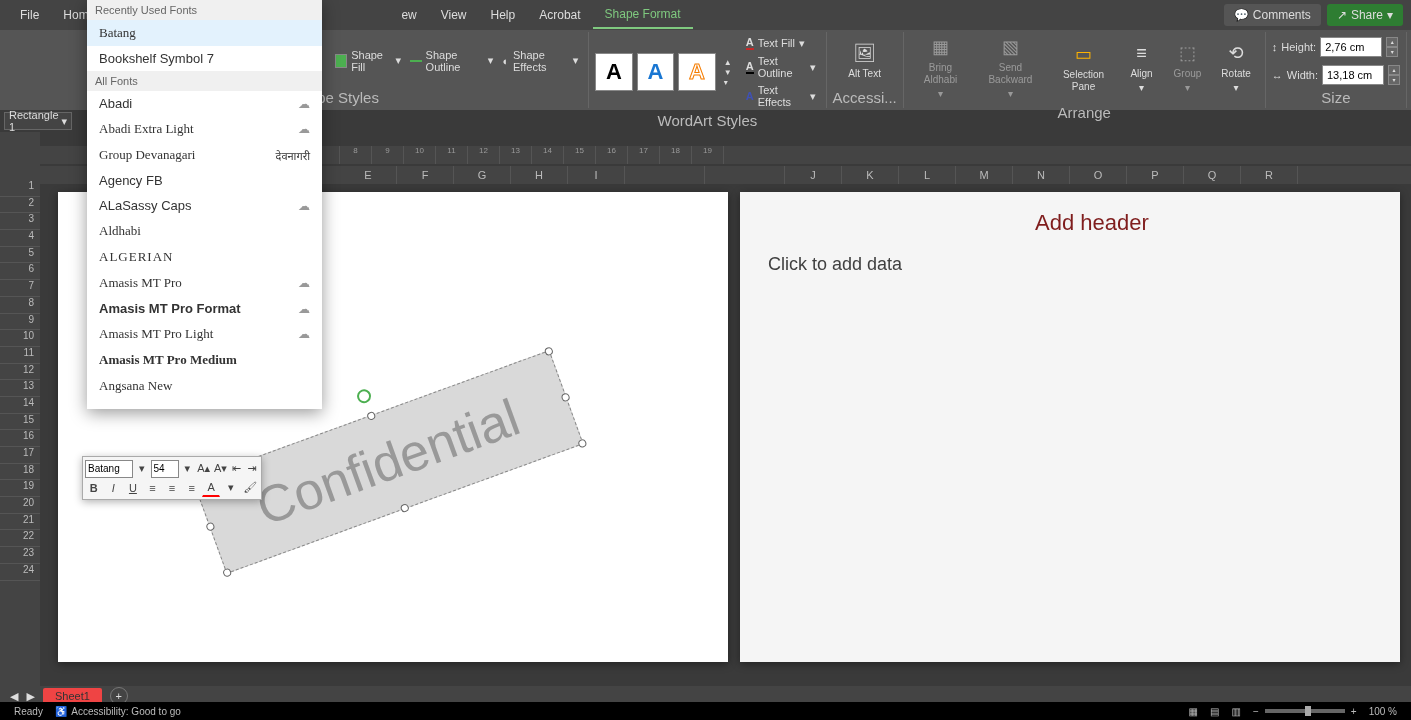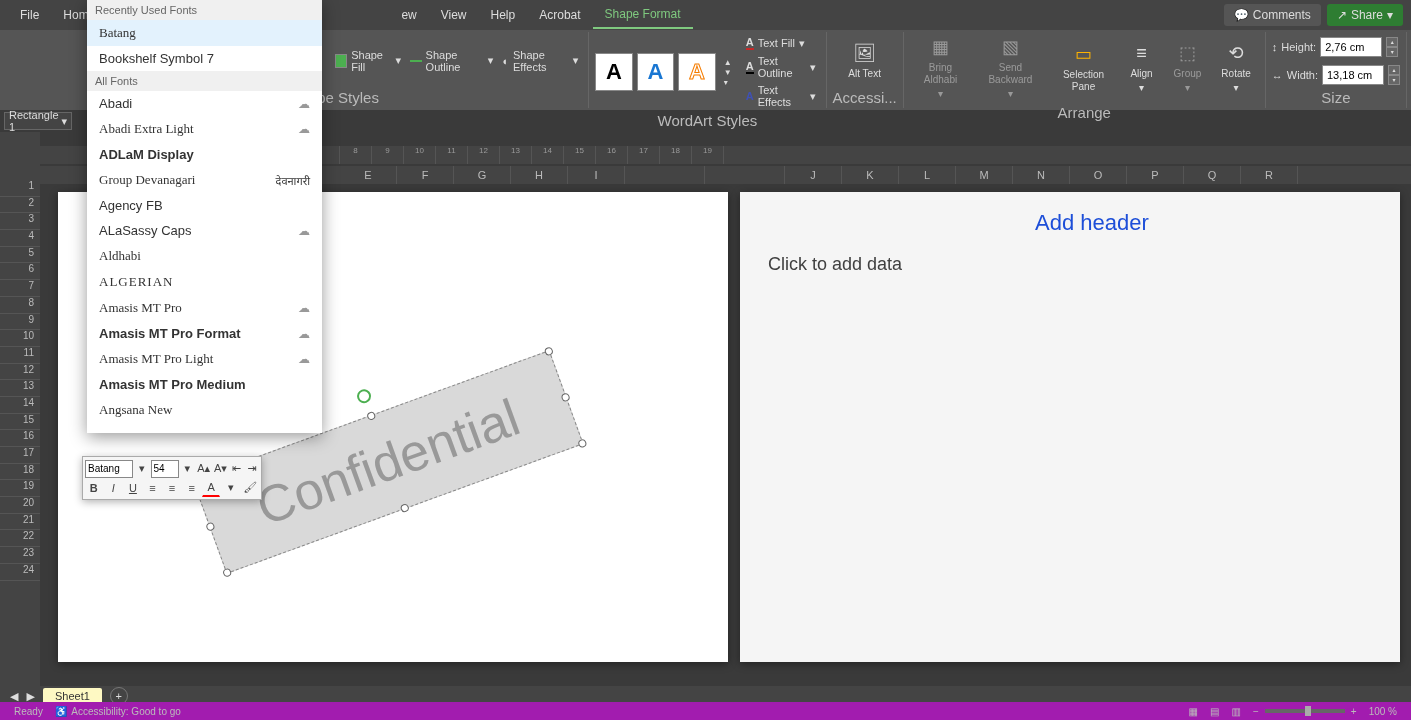--- a/index.html
+++ b/index.html
@@ -49,44 +49,44 @@
 .rownums div { height: 16.7px; text-align: right; padding-right: 6px; font-size: 10px; color: #bbb; border-bottom: 1px solid #555; }
 
 .pages { flex: 1; position: relative; overflow: hidden; }
 .ruler-h { position: absolute; top: 14px; left: 0; right: 0; height: 18px; background: #444; display: flex; font-size: 8px; color: #999; }
 .ruler-h span { width: 32px; text-align: center; border-right: 1px solid #555; }
 .colhead { position: absolute; top: 34px; left: 0; right: 0; height: 18px; background: #444; display: flex; }
 .colhead div { width: 57px; text-align: center; font-size: 11px; color: #bbb; border-right: 1px solid #555; line-height: 18px; }
 
 .page1 { position: absolute; top: 60px; left: 18px; width: 670px; height: 470px; background: #fff; box-shadow: 0 2px 8px rgba(0,0,0,.4); }
 .page2 { position: absolute; top: 60px; left: 700px; width: 660px; height: 470px; background: #f5f5f5; box-shadow: 0 2px 8px rgba(0,0,0,.4); }
-.page-header { padding: 18px 20px; color: #1d4ed8; font-size: 22px; margin-left: 44px; }
+.page-header { padding: 18px 20px; color: #7f1d1d; font-size: 22px; margin-left: 44px; }
 .page2 .page-header { text-align: center; }
 .page2 .subtext { padding: 0 28px; color: #404040; font-size: 18px; }
 
 .shape-confidential { position: absolute; top: 220px; left: 140px; width: 380px; height: 100px; background: rgba(180,180,180,.5); border: 1px dashed #888; transform: rotate(-20deg); display: flex; align-items: center; justify-content: center; font-family: Georgia, serif; font-size: 52px; color: #999; }
 .handle { position: absolute; width: 8px; height: 8px; background: #fff; border: 1px solid #666; border-radius: 50%; }
 .rotate-handle { position: absolute; top: -28px; left: 50%; width: 14px; height: 14px; border: 2px solid #4caf50; border-radius: 50%; margin-left: -7px; }
 
 .font-dropdown { position: absolute; top: 0px; left: 87px; width: 235px; max-height: 452px; background: #fff; color: #333; box-shadow: 0 4px 16px rgba(0,0,0,.4); z-index: 100; overflow-y: auto; font-size: 13px; }
 .font-dropdown .section { padding: 4px 8px; font-size: 11px; color: #666; font-weight: normal; background: #f0f0f0; }
 .font-dropdown .font-item { padding: 5px 12px; display: flex; justify-content: space-between; align-items: center; cursor: pointer; }
 .font-dropdown .font-item:hover, .font-dropdown .font-item.hovered { background: #e3f2fd; }
 .font-dropdown .cloud-icon { color: #999; font-size: 12px; }
 
 .mini-toolbar { position: absolute; top: 456px; left: 82px; width: 180px; height: 44px; background: #f5f5f5; border: 1px solid #aaa; box-shadow: 0 2px 8px rgba(0,0,0,.3); z-index: 90; display: flex; flex-direction: column; padding: 2px; }
 .mini-row { display: flex; align-items: center; gap: 2px; height: 20px; }
 .mini-input { width: 48px; height: 18px; font-size: 10px; border: 1px solid #888; padding: 0 2px; background: #fff; color: #000; }
 .mini-btn { width: 18px; height: 18px; border: 1px solid transparent; display: flex; align-items: center; justify-content: center; font-size: 11px; color: #444; cursor: pointer; }
 
 .sheet-tabs { position: absolute; bottom: 14px; left: 0; right: 0; height: 20px; background: #444; display: flex; align-items: center; padding: 0 10px; gap: 8px; font-size: 11px; }
-.sheet-tab { background: #fef9c3; color: #333; padding: 2px 12px; border-radius: 2px 2px 0 0; }
+.sheet-tab { background: #ef4444; color: #333; padding: 2px 12px; border-radius: 2px 2px 0 0; }
 .add-sheet { width: 18px; height: 18px; border: 1px solid #777; border-radius: 50%; display: flex; align-items: center; justify-content: center; cursor: pointer; }
 
-.statusbar { position: absolute; bottom: 0; left: 0; right: 0; height: 18px; background: #a21caf; display: flex; align-items: center; padding: 0 8px; font-size: 10px; color: #bbb; }
+.statusbar { position: absolute; bottom: 0; left: 0; right: 0; height: 18px; background: #000000; display: flex; align-items: center; padding: 0 8px; font-size: 10px; color: #bbb; }
 .statusbar .spacer { flex: 1; }
 .statusbar .sb-item { padding: 0 6px; display: flex; align-items: center; gap: 4px; }
 </style>
 </head>
 <body>
 
 <div class="menubar">
   <div class="menu-item">File</div>
   <div class="menu-item">Home</div>
   <div class="menu-item" style="visibility:hidden">Insert</div>
@@ -351,24 +351,20 @@
   <div id="font-list">
       <div class="font-item">
         <span>Abadi</span>
         <span class="cloud-icon">☁</span>
       </div>
       <div class="font-item">
         <span style="font-family: Georgia, serif;">Abadi Extra Light</span>
         <span class="cloud-icon">☁</span>
       </div>
       <div class="font-item">
-        <span style="font-weight: bold;">ADLaM Display</span>
-        <span></span>
-      </div>
-      <div class="font-item">
         <span style="font-family: Georgia, serif;">Group Devanagari</span>
         <span style="font-size: 11px;">देवनागरी</span>
       </div>
       <div class="font-item">
         <span>Agency FB</span>
         <span></span>
       </div>
       <div class="font-item">
         <span>ALaSassy Caps</span>
         <span class="cloud-icon">☁</span>
@@ -387,21 +383,21 @@
       </div>
       <div class="font-item">
         <span style="font-weight: bold;">Amasis MT Pro Format</span>
         <span class="cloud-icon">☁</span>
       </div>
       <div class="font-item">
         <span style="font-family: Georgia, serif;">Amasis MT Pro Light</span>
         <span class="cloud-icon">☁</span>
       </div>
       <div class="font-item">
-        <span style="font-weight: bold;">Amasis MT Pro Medium</span>
+        <span style="font-weight: bold; font-family: Liberation Serif, serif;">Amasis MT Pro Medium</span>
         <span></span>
       </div>
       <div class="font-item">
         <span style="font-family: Georgia, serif;">Angsana New</span>
         <span></span>
       </div>
       <div class="font-item"></div>
     </div>
 </div>
 

